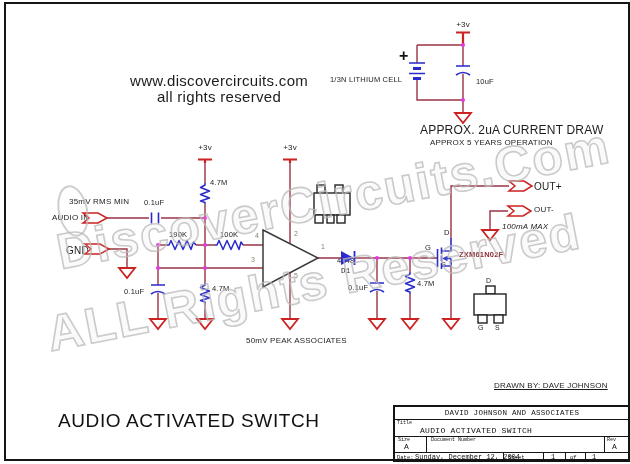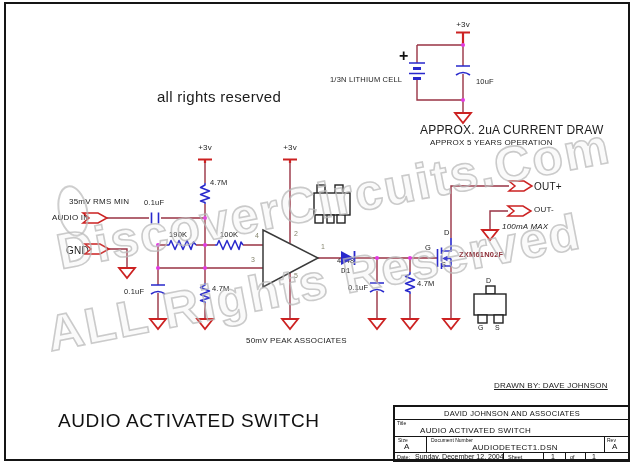--- a/index.html
+++ b/index.html
@@ -16,21 +16,21 @@
   .ctr{text-align:center;}
   .wm{position:absolute;font-weight:bold;color:rgba(210,210,210,0.12);
       -webkit-text-stroke:1.6px rgba(185,185,185,0.75);
       font-size:50px;letter-spacing:2px;transform:rotate(-11deg);transform-origin:left top;
       pointer-events:none;z-index:5;white-space:nowrap;}
   svg.schem{position:absolute;left:0;top:0;z-index:2;}
   .tblock{position:absolute;left:393px;top:405px;width:234px;height:53px;
           border:2px solid #151515;z-index:3;background:transparent;}
   .tb-h{position:absolute;left:0;right:0;height:0;border-top:1px solid #151515;}
   .tb-v{position:absolute;width:0;border-left:1px solid #151515;}
-  .tb{position:absolute;white-space:nowrap;color:#111;}
+  .tb{position:absolute;white-space:nowrap;color:#111;font-family:Liberation Mono, monospace;}
   .tb5{font-size:5px;}
   .tb55{font-size:5.5px;}
   .tb7{font-size:7px;}
   .tb75{font-size:7.5px;letter-spacing:.3px;}
   .tb8{font-size:8px;letter-spacing:.3px;}
 </style>
 </head>
 <body>
 
 <div class="page">
@@ -146,20 +146,21 @@
         <circle cx="158" cy="268" r="2"></circle>
       <circle cx="377" cy="258" r="2"></circle>
         <circle cx="410" cy="258" r="2"></circle>
       <circle cx="463" cy="45" r="2"></circle>
         <circle cx="463" cy="100" r="2"></circle>
     </g>
 
     <ellipse cx="73" cy="211" rx="14" ry="25" transform="rotate(-12 73 211)" fill="none" stroke="rgba(185,185,185,0.7)" stroke-width="2"></ellipse>
   </svg>
 
+  <div class="lbl lbl-lg ctr" style="left:130px;top:73px;width:178px;">www.discovercircuits.com</div>
   <div class="lbl lbl-lg ctr" style="left:130px;top:89px;width:178px;">all rights reserved</div>
 
   <div class="lbl ctr" style="left:453px;top:21px;width:20px;font-size:8px;">+3v</div>
   <div class="lbl batt-plus" style="left:399px;top:50px;">+</div>
   <div class="lbl" style="left:330px;top:76px;">1/3N LITHIUM CELL</div>
   <div class="lbl" style="left:476px;top:78px;">10uF</div>
   <div class="lbl" style="left:420px;top:124px;font-size:12px;">APPROX. 2uA CURRENT DRAW</div>
   <div class="lbl" style="left:406px;top:139px;font-size:8px;margin-left:24px;">APPROX 5 YEARS OPERATION</div>
 
   <div class="lbl ctr" style="left:195px;top:144px;width:20px;font-size:8px;">+3v</div>
@@ -219,21 +220,20 @@
     <div class="tb-v" style="left:148px;top:45px;height:8px;"></div>
     <div class="tb-v" style="left:170px;top:45px;height:8px;"></div>
     <div class="tb-v" style="left:190px;top:45px;height:8px;"></div>
 
     <div class="tb tb75" style="top:2px;left:0;width:100%;text-align:center;">DAVID JOHNSON AND ASSOCIATES</div>
     <div class="tb tb5" style="top:13px;left:2px;">Title</div>
     <div class="tb tb8" style="top:19px;left:25px;">AUDIO ACTIVATED SWITCH</div>
     <div class="tb tb5" style="top:30px;left:3px;">Size</div>
     <div class="tb tb8" style="top:35px;left:9px;">A</div>
     <div class="tb tb5" style="top:30px;left:36px;">Document Number</div>
-    <div class="tb tb8" style="top:36px;left:31px;width:178px;text-align:center;">AUDIODETECT1.DSN</div>
     <div class="tb tb5" style="top:30px;left:212px;">Rev</div>
     <div class="tb tb8" style="top:35px;left:217px;">A</div>
     <div class="tb tb55" style="top:46.5px;left:2px;">Date:</div>
     <div class="tb tb7" style="top:46px;left:20px;">Sunday, December 12, 2004</div>
     <div class="tb tb55" style="top:46.5px;left:113px;">Sheet</div>
     <div class="tb tb7" style="top:46px;left:156px;">1</div>
     <div class="tb tb55" style="top:46.5px;left:175px;">of</div>
     <div class="tb tb7" style="top:46px;left:197px;">1</div>
   </div>
 

